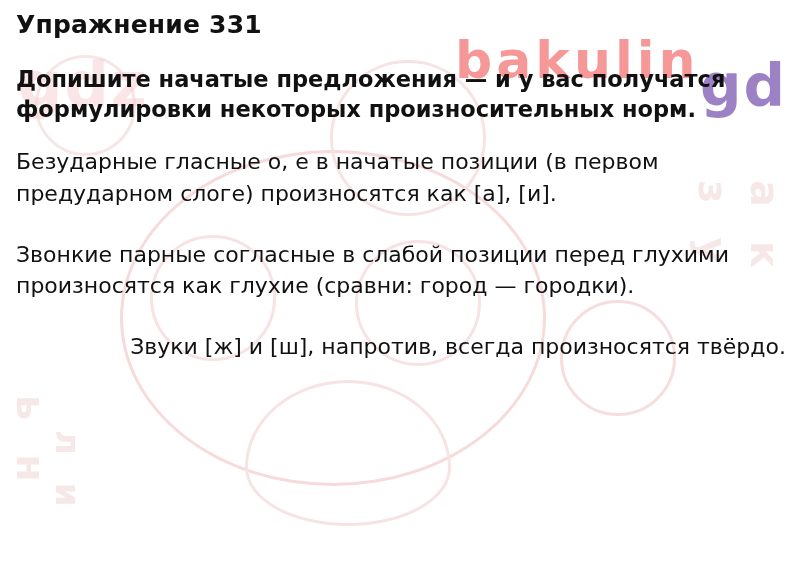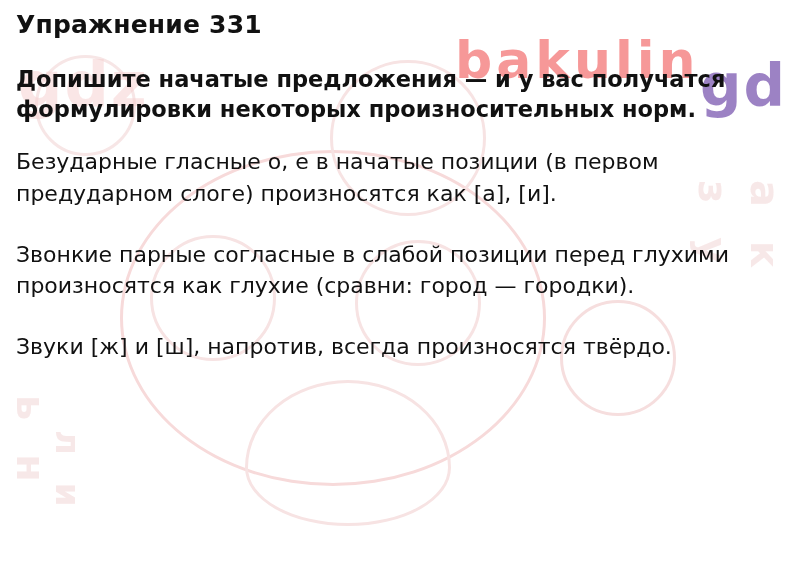--- a/index.html
+++ b/index.html
@@ -116,21 +116,21 @@
     margin: 0 0 22px 2px;
     max-width: 795px;
   }
   .answer-block {
     font-size: 22px;
     font-weight: 400;
     line-height: 1.42;
     margin: 0 0 30px 2px;
     max-width: 790px;
   }
-  .answer-block:last-child { margin-bottom: 8px; }
+  .answer-block:last-child { margin-bottom: 8px; text-align: right; }
 </style>
 </head>
 <body>
 
 <div class="watermark-layer">
   <div class="wm-circle wm-c1"></div>
   <div class="wm-circle wm-c2"></div>
   <div class="wm-circle wm-c3"></div>
   <div class="wm-circle wm-c4"></div>
   <div class="wm-circle wm-c5"></div>

